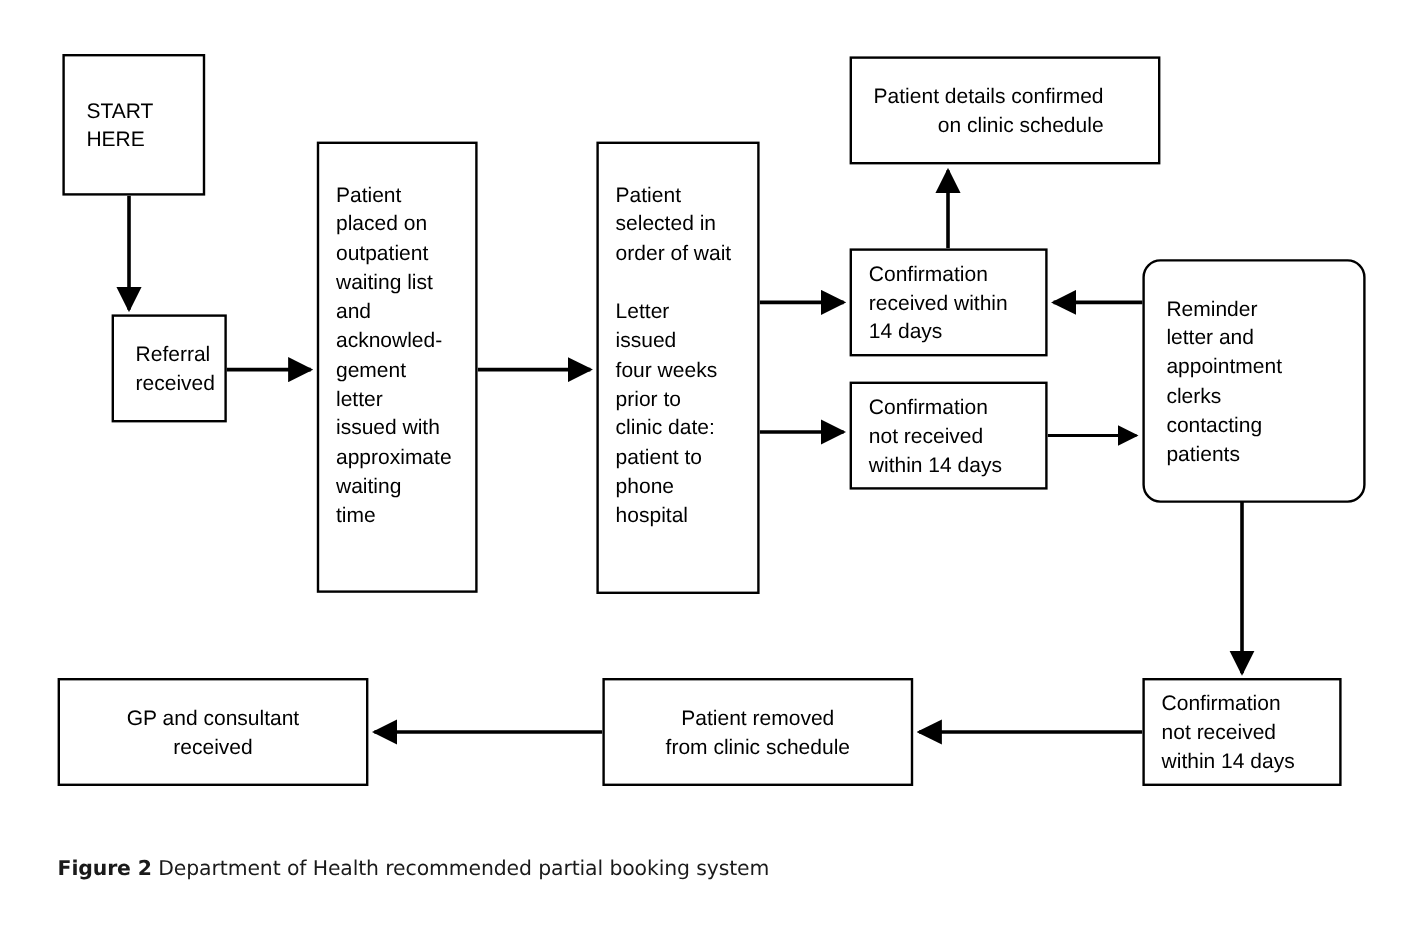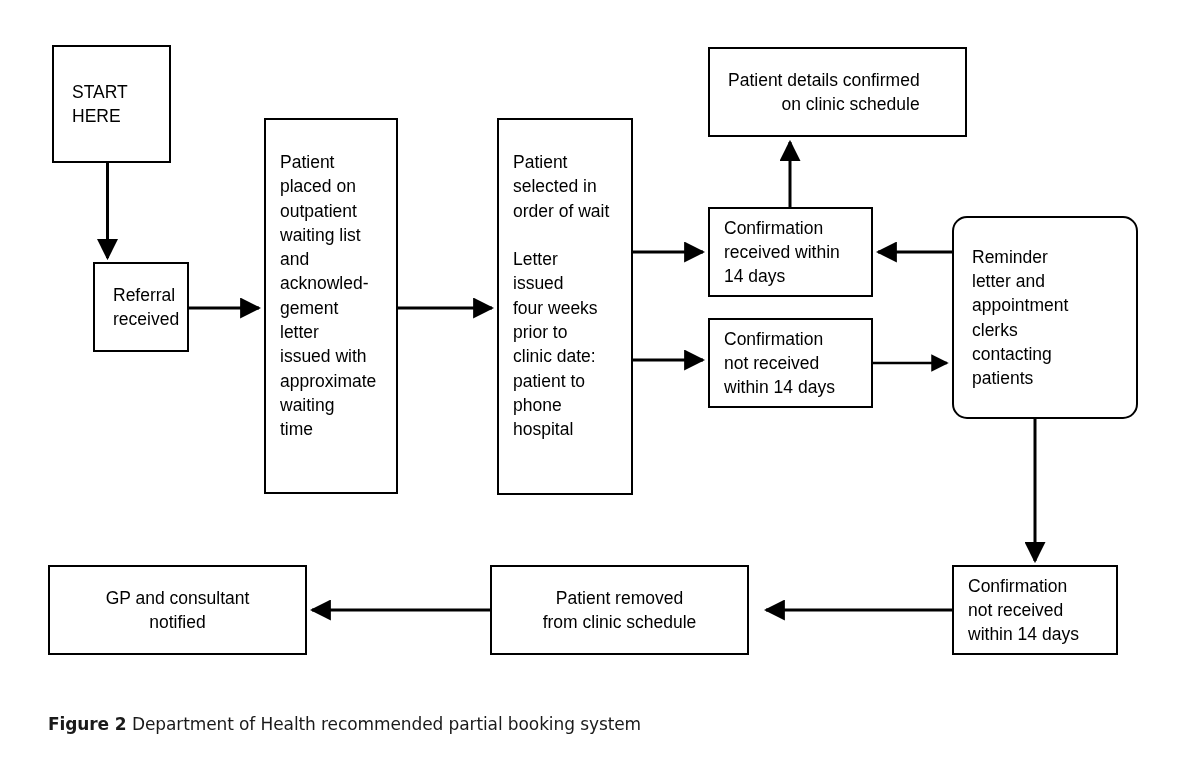--- a/index.html
+++ b/index.html
@@ -202,27 +202,27 @@
 contacting
 patients</span>
   </div>
 
   <div class="node v-center h-left pad-left-14" style="left:952px; top:565px; width:166px; height:90px;">
     <span class="node-text">Confirmation
 not received
 within 14 days</span>
   </div>
 
-  <div class="node v-center h-center text-center" style="left:490px; top:565px; width:259px; height:90px;">
+  <div class="node v-center h-center text-center" style="left:502px; top:565px; width:259px; height:90px;">
     <span class="node-text">Patient removed
 from clinic schedule</span>
   </div>
 
   <div class="node v-center h-center text-center" style="left:48px; top:565px; width:259px; height:90px;">
     <span class="node-text">GP and consultant
-notified</span>
+received</span>
   </div>
 
   <div id="caption">
     <span class="cap-label">Figure 2</span><span> </span><span class="cap-text">Department of Health recommended partial booking system</span>
   </div>
 
 </div>
 
 </body></html>

